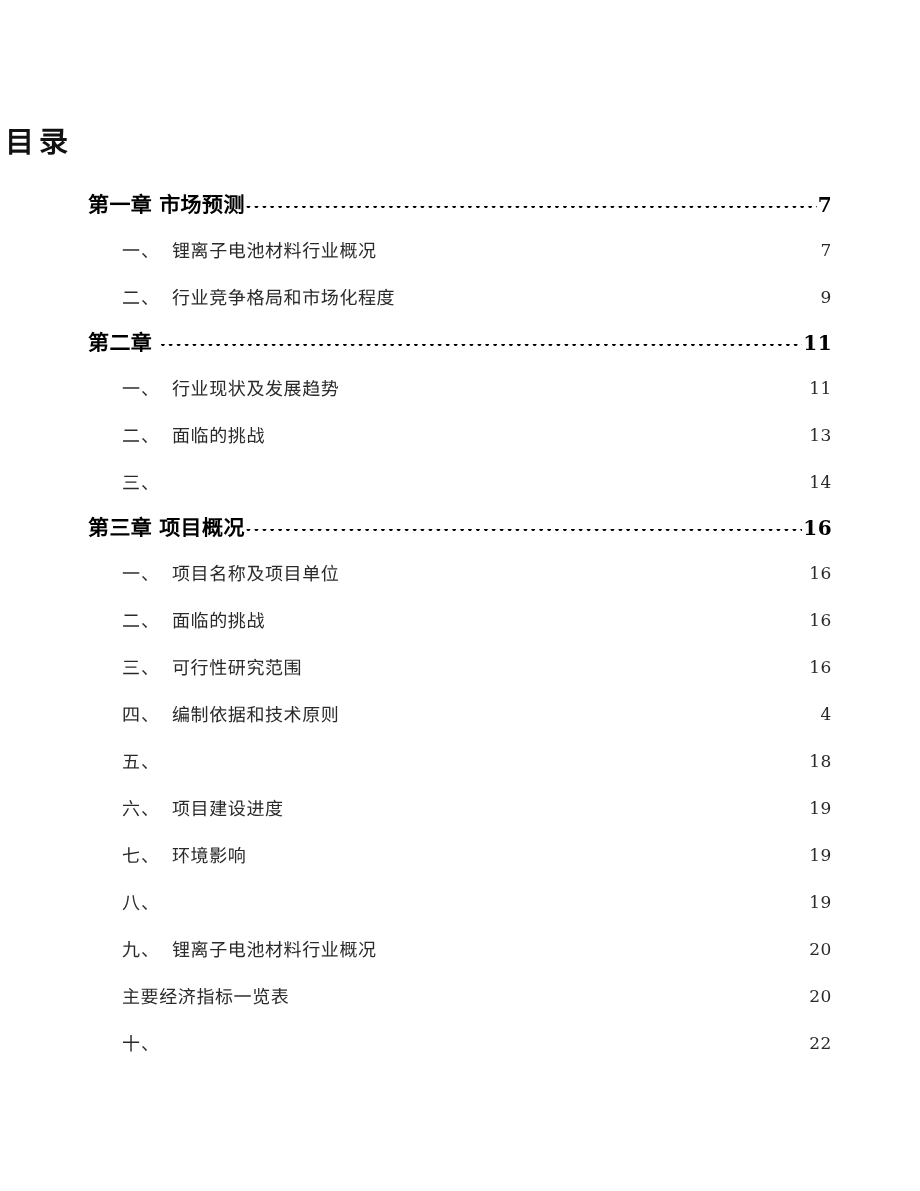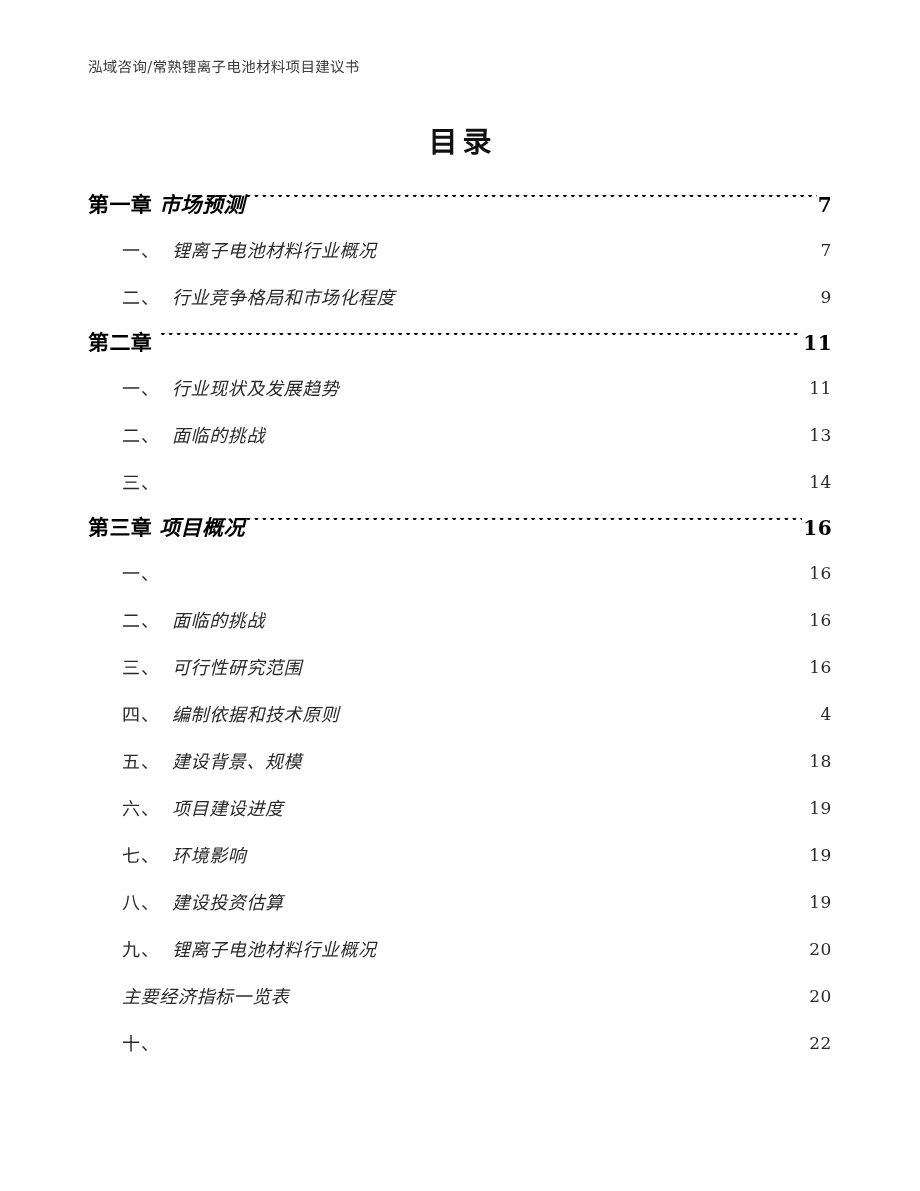--- a/index.html
+++ b/index.html
@@ -37,60 +37,58 @@
     white-space: nowrap;
     font-family: "DejaVu Serif", "Liberation Serif", serif;
   }
 
   
   .toc-title {
     position: absolute;
     left: 0;
     top: 122px;
     width: 920px;
-    text-align: center;
     font-size: 29px;
     line-height: 40px;
     font-weight: 700;
     letter-spacing: 5px;
     text-indent: 5px;
     color: #111111;
     font-family: "DejaVu Serif", "Liberation Serif", serif;
   }
 
   
   .toc {
     position: absolute;
     left: 88px;
     top: 183px;
     width: 744px;
   }
 
   .toc-entry {
     display: flex;
-    align-items: center;
+    align-items: flex-end;
     width: 100%;
     box-sizing: border-box;
     white-space: nowrap;
   }
 
   .toc-entry .label-wrap {
     display: flex;
     align-items: baseline;
     flex: 0 0 auto;
     max-width: 86%;
   }
 
   .toc-entry .num {
     flex: 0 0 auto;
   }
 
   .toc-entry .label {
     flex: 0 0 auto;
-    font-style: italic;
   }
 
   .toc-entry .leader {
     flex: 1 1 auto;
     min-width: 6px;
     overflow: hidden;
     position: relative;
     height: 1em;
   }
   .toc-entry .leader::after {
@@ -149,21 +147,20 @@
     bottom: 3px;
     color: #3a3a3a;
   }
   .lvl2 .pageno { font-size: 17px; font-weight: 400; color: #2a2a2a; }
 </style>
 </head>
 <body>
 
 <div class="page">
 
-  <div class="doc-header">泓域咨询/常熟锂离子电池材料项目建议书</div>
 
   <div class="toc-title">目录</div>
 
   <div class="toc" id="toc-list">
       <div class="toc-entry lvl1">
         <span class="label-wrap">
           <span class="num">第一章</span>
           <span class="label">市场预测</span>
         </span>
         <span class="leader"></span>
@@ -219,20 +216,21 @@
         <span class="label-wrap">
           <span class="num">第三章</span>
           <span class="label">项目概况</span>
         </span>
         <span class="leader"></span>
         <span class="pageno">16</span>
       </div>
       <div class="toc-entry lvl2">
         <span class="label-wrap">
           <span class="num">一、</span>
+          <span class="label">项目名称及项目单位</span>
         </span>
         <span class="leader"></span>
         <span class="pageno">16</span>
       </div>
       <div class="toc-entry lvl2">
         <span class="label-wrap">
           <span class="num">二、</span>
           <span class="label">面临的挑战</span>
         </span>
         <span class="leader"></span>
@@ -250,21 +248,20 @@
         <span class="label-wrap">
           <span class="num">四、</span>
           <span class="label">编制依据和技术原则</span>
         </span>
         <span class="leader"></span>
         <span class="pageno">4</span>
       </div>
       <div class="toc-entry lvl2">
         <span class="label-wrap">
           <span class="num">五、</span>
-          <span class="label">建设背景、规模</span>
         </span>
         <span class="leader"></span>
         <span class="pageno">18</span>
       </div>
       <div class="toc-entry lvl2">
         <span class="label-wrap">
           <span class="num">六、</span>
           <span class="label">项目建设进度</span>
         </span>
         <span class="leader"></span>
@@ -274,21 +271,20 @@
         <span class="label-wrap">
           <span class="num">七、</span>
           <span class="label">环境影响</span>
         </span>
         <span class="leader"></span>
         <span class="pageno">19</span>
       </div>
       <div class="toc-entry lvl2">
         <span class="label-wrap">
           <span class="num">八、</span>
-          <span class="label">建设投资估算</span>
         </span>
         <span class="leader"></span>
         <span class="pageno">19</span>
       </div>
       <div class="toc-entry lvl2">
         <span class="label-wrap">
           <span class="num">九、</span>
           <span class="label">锂离子电池材料行业概况</span>
         </span>
         <span class="leader"></span>

